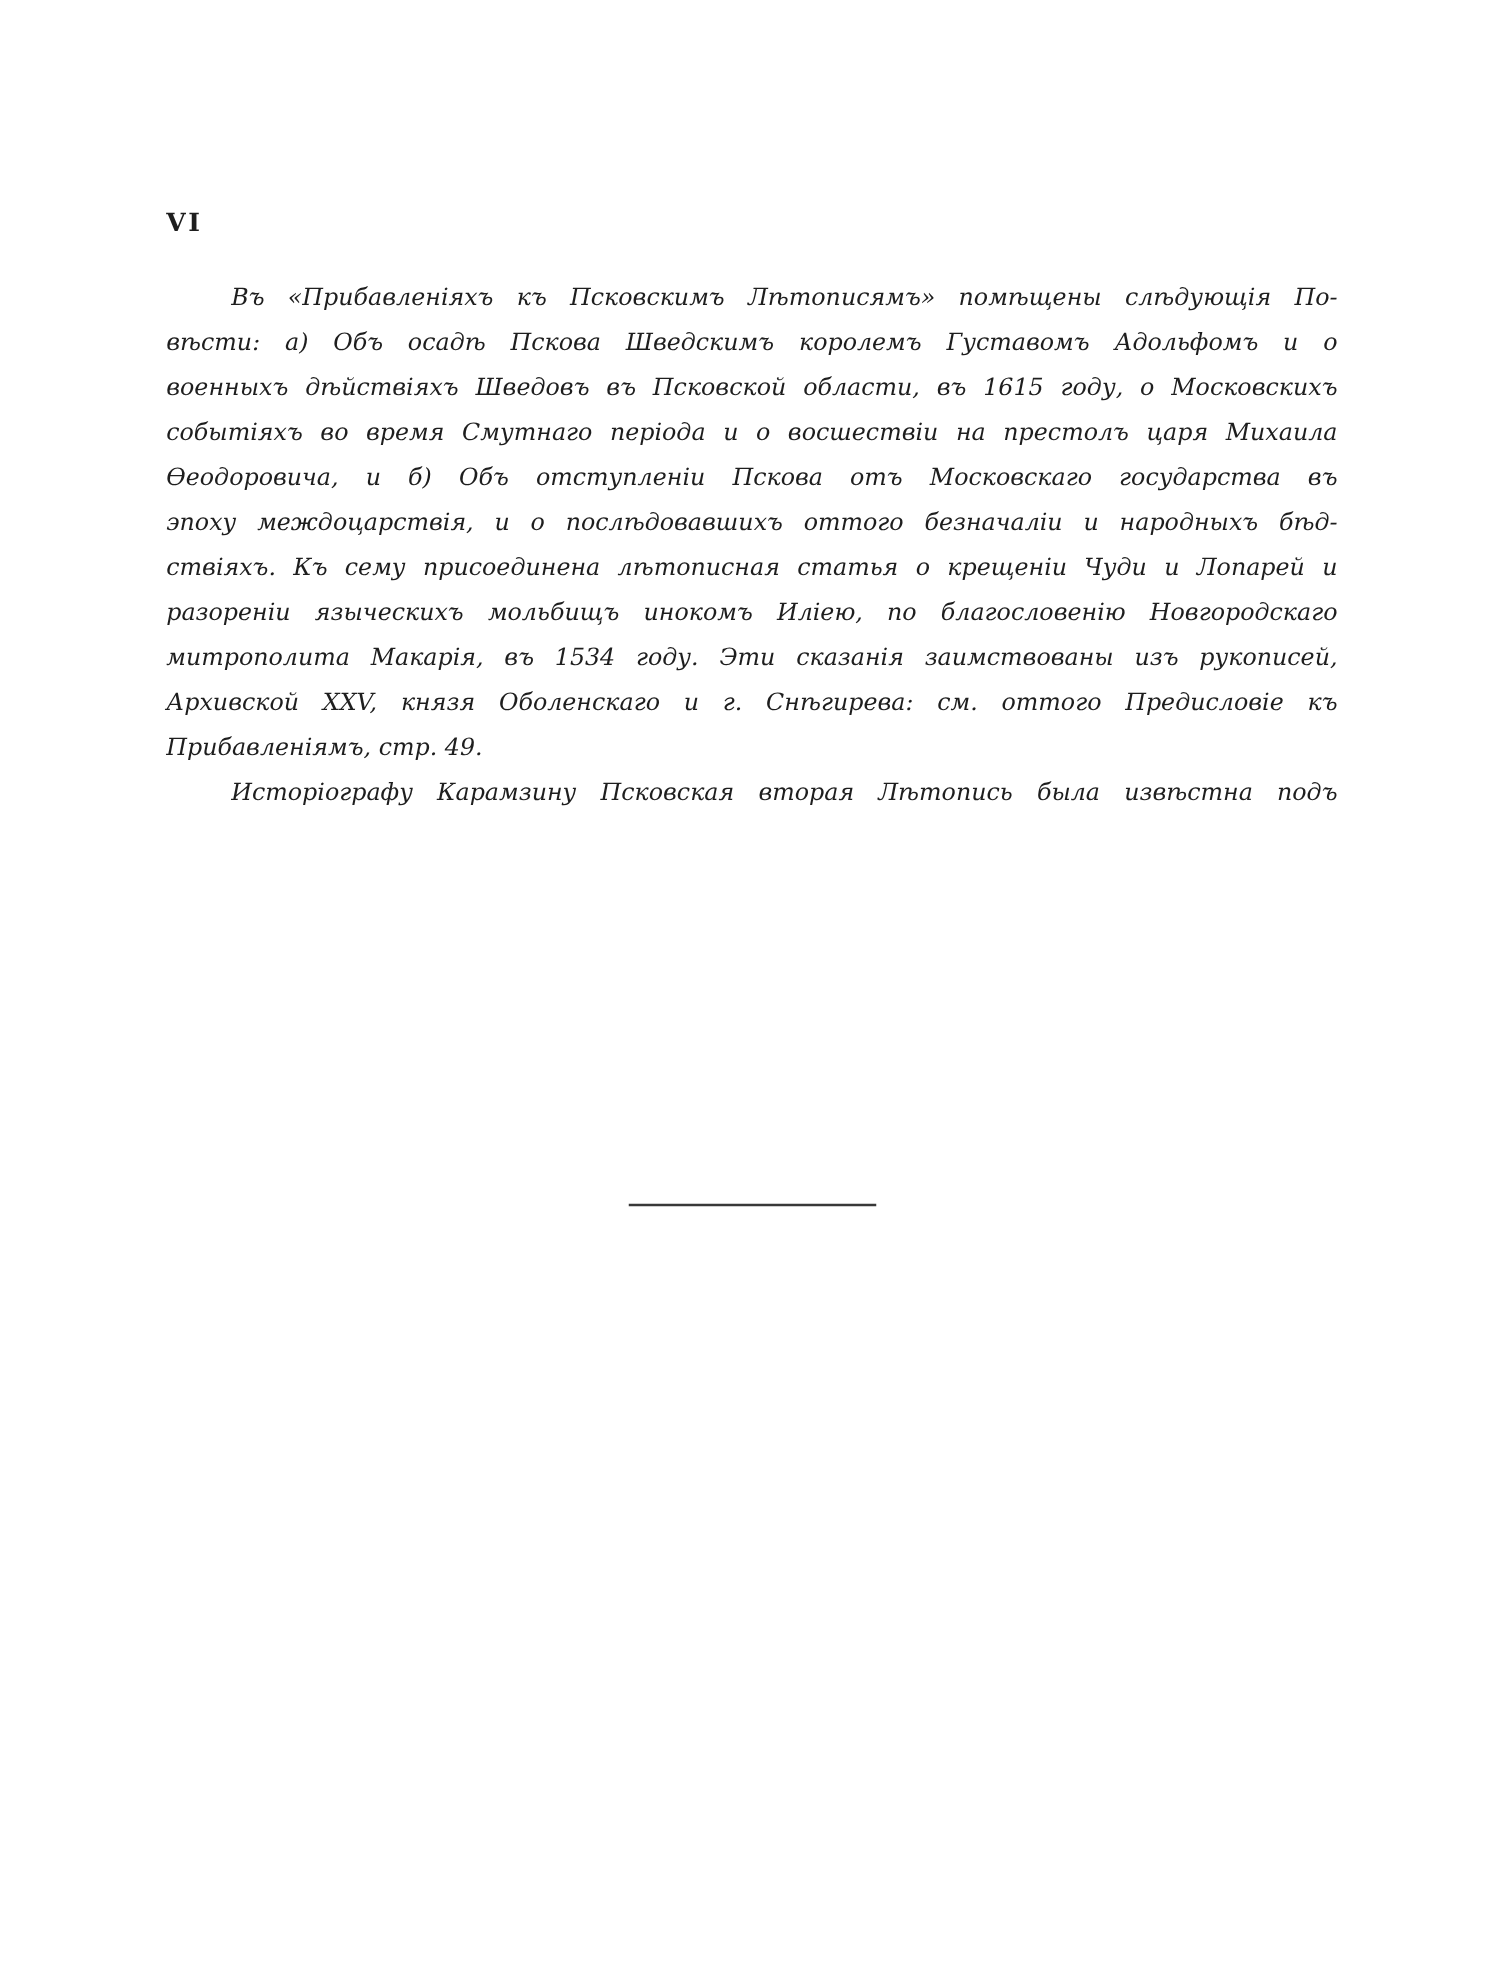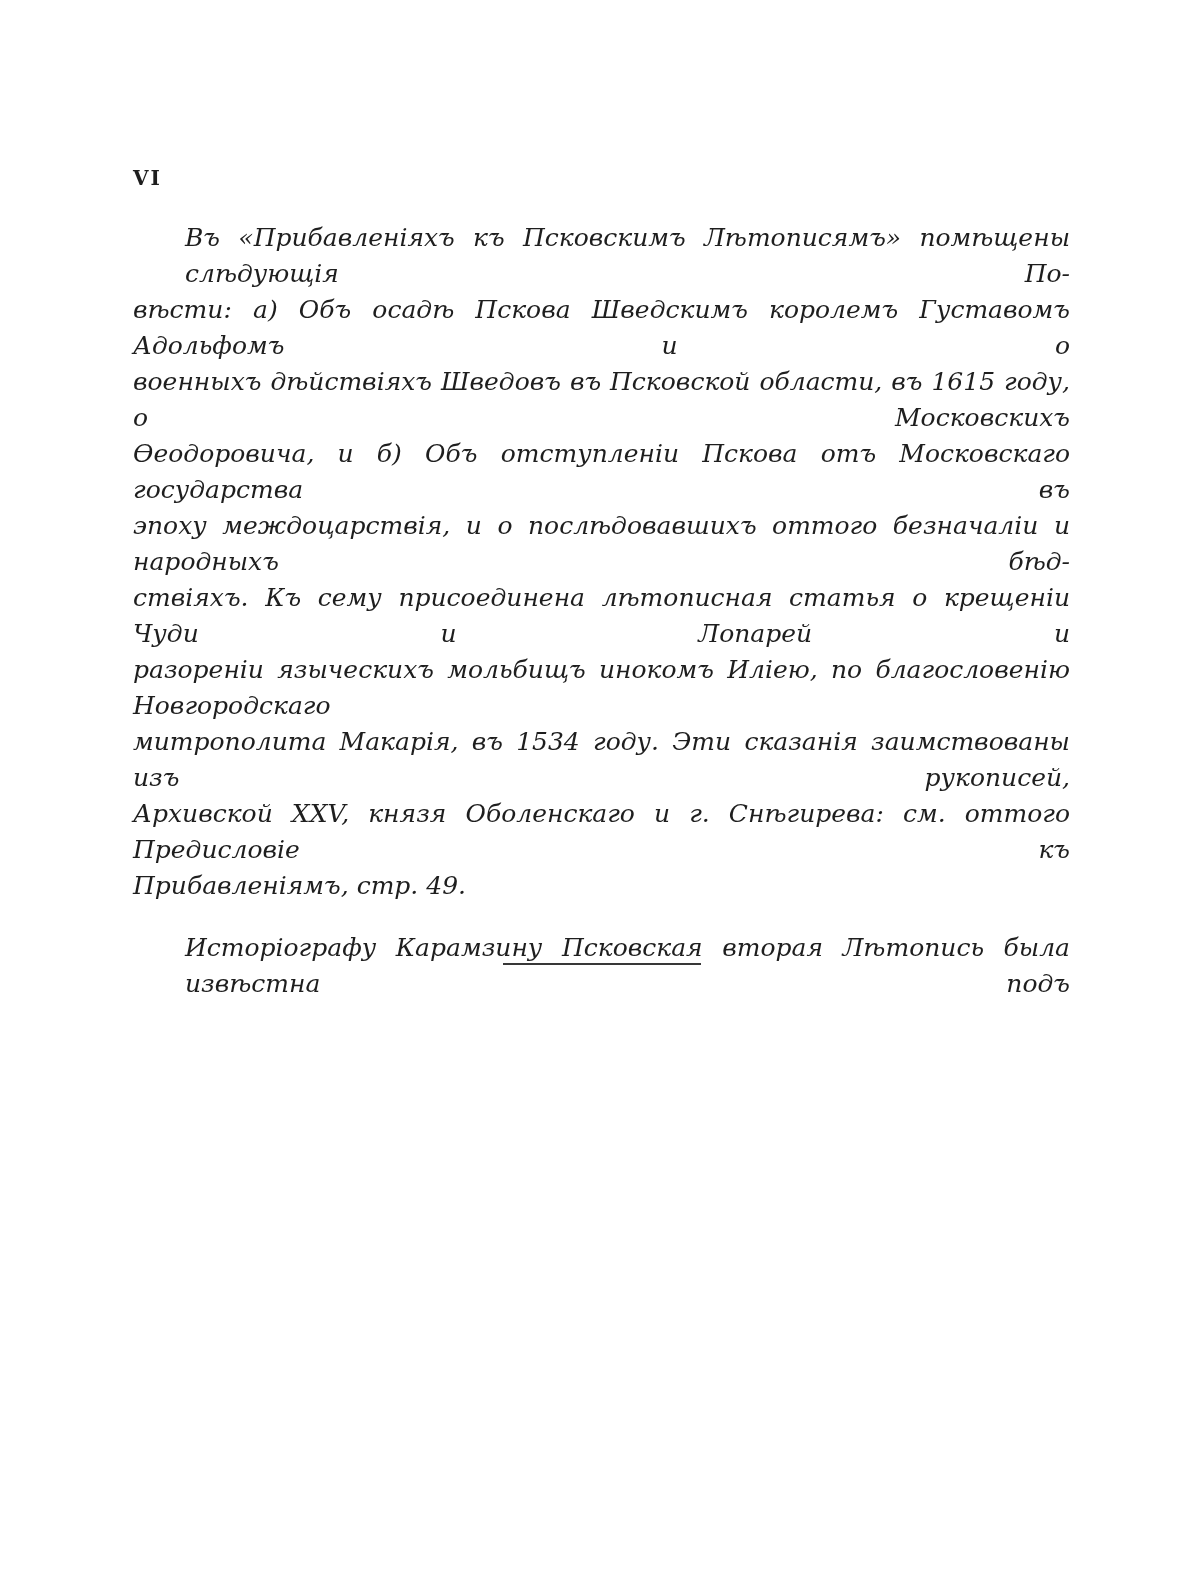--- a/index.html
+++ b/index.html
@@ -22,24 +22,24 @@
     font-style: normal;
   }
   .text-block {
     position: absolute;
     left: 133px;
     top: 220px;
     width: 937px;
   }
   .paragraph {
     font-style: italic;
-    font-size: 25px;
+    font-size: 19px;
     line-height: 36px;
   }
-  .paragraph + .paragraph { margin-top: 26px; }
+  .paragraph + .paragraph { }
   .line {
     text-align: justify;
     text-align-last: justify;
     -moz-text-align-last: justify;
     hyphens: none;
     white-space: normal;
   }
   .line.first { padding-left: 52px; }
   .line.last { text-align: right; text-align-last: left; -moz-text-align-last: left; }
   .roman { font-style: normal; }
@@ -67,20 +67,21 @@
 <body>
 
 <div class="page" style="background: rgb(255, 255, 255); color: rgb(30, 30, 30);">
   <div class="page-number">VI</div>
 
   <main class="text-block">
     <section class="paragraph">
         <div class="line first">Въ «Прибавленіяхъ къ Псковскимъ Лѣтописямъ» помѣщены слѣдующія По-</div>
         <div class="line">вѣсти: а) Объ осадѣ Пскова Шведскимъ королемъ Густавомъ Адольфомъ и о</div>
         <div class="line">военныхъ дѣйствіяхъ Шведовъ въ Псковской области, въ 1615 году, о Московскихъ</div>
+        <div class="line">событіяхъ во время Смутнаго періода и о восшествіи на престолъ царя Михаила</div>
         <div class="line">Ѳеодоровича, и б) Объ отступленіи Пскова отъ Московскаго государства въ</div>
         <div class="line">эпоху междоцарствія, и о послѣдовавшихъ оттого безначаліи и народныхъ бѣд-</div>
         <div class="line">ствіяхъ. Къ сему присоединена лѣтописная статья о крещеніи Чуди и Лопарей и</div>
         <div class="line">разореніи языческихъ мольбищъ инокомъ Иліею, по благословенію Новгородскаго</div>
         <div class="line">митрополита Макарія, въ 1534 году. Эти сказанія заимствованы изъ рукописей,</div>
         <div class="line">Архивской XXV, князя Оболенскаго и г. Снѣгирева: см. оттого Предисловіе къ</div>
         <div class="line last">Прибавленіямъ, стр. 49.</div>
       </section>
     <section class="paragraph">
         <div class="line first">Исторіографу Карамзину Псковская вторая Лѣтопись была извѣстна подъ</div>

